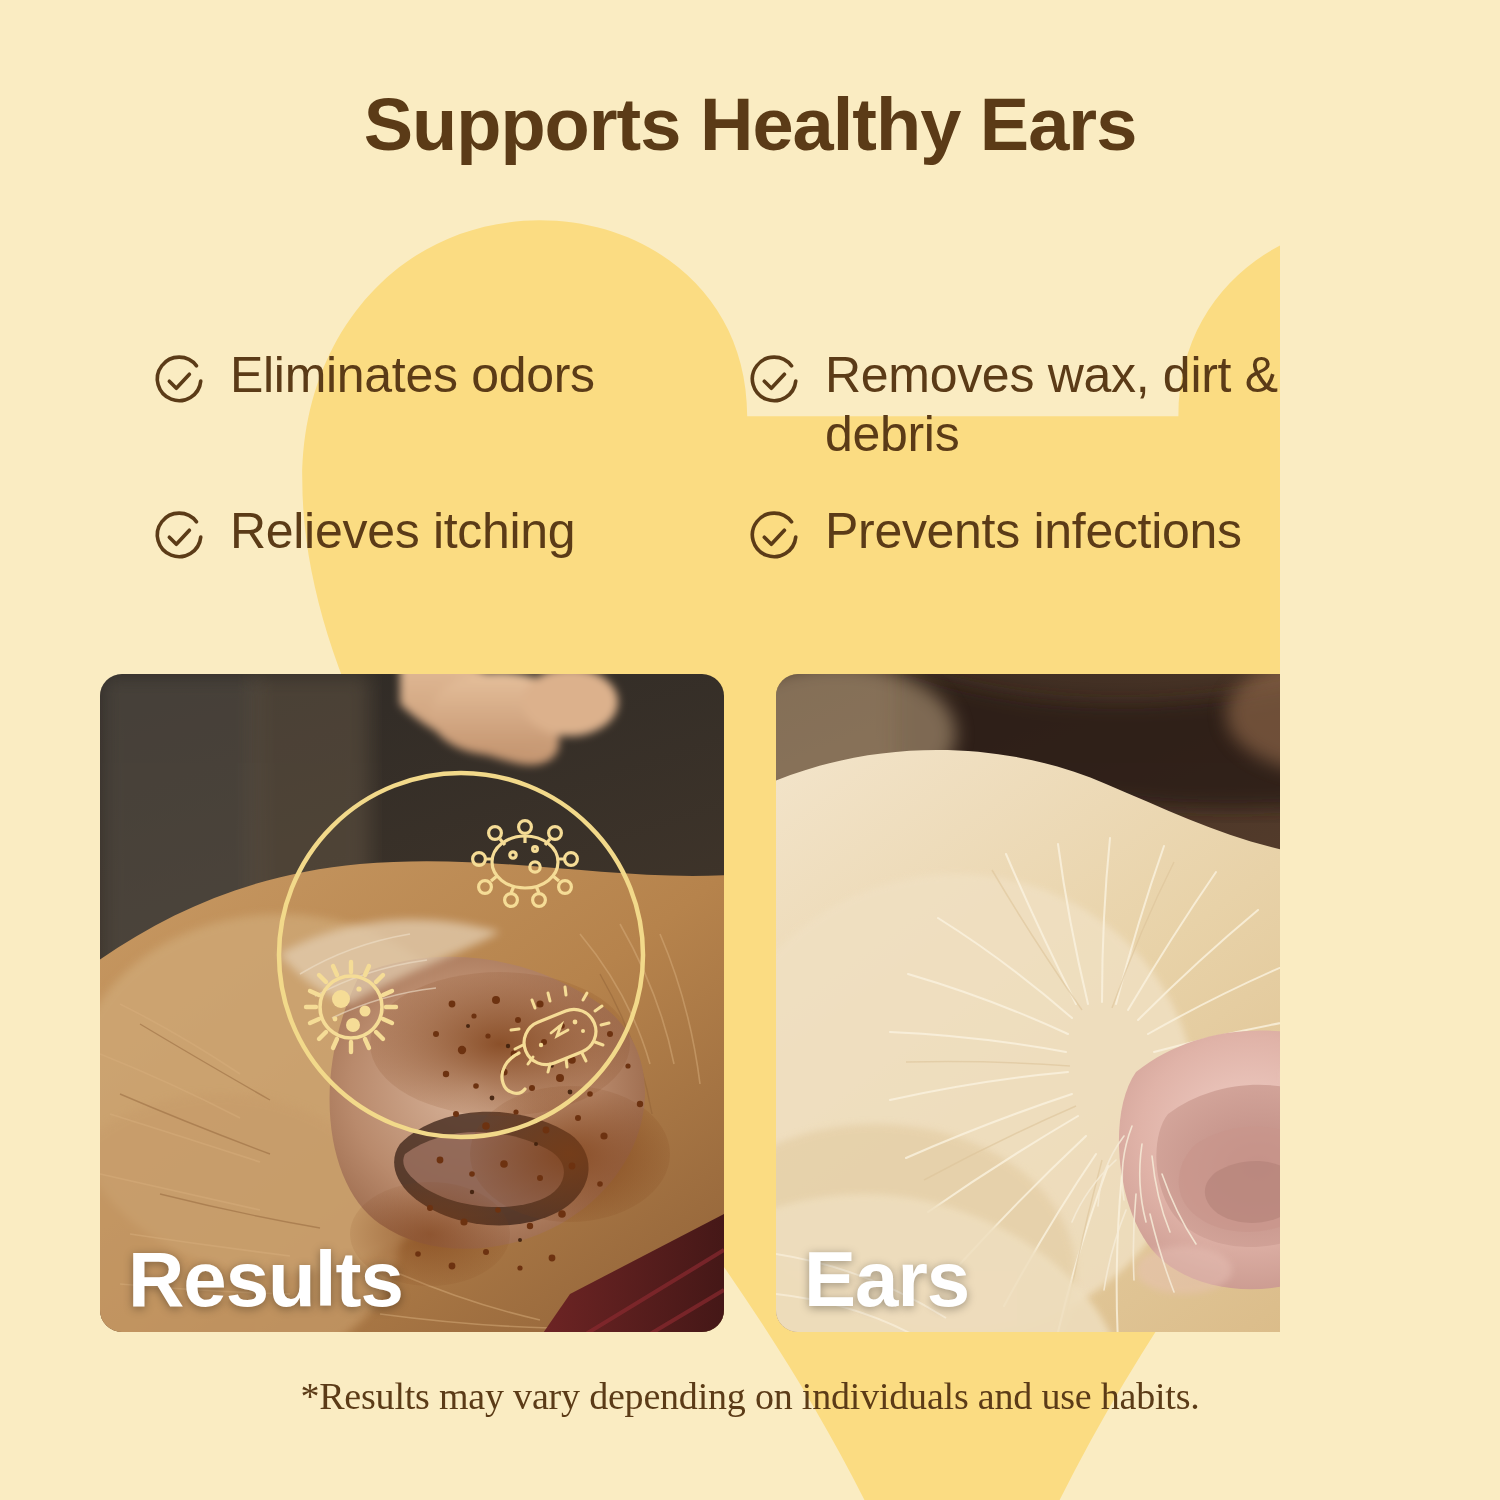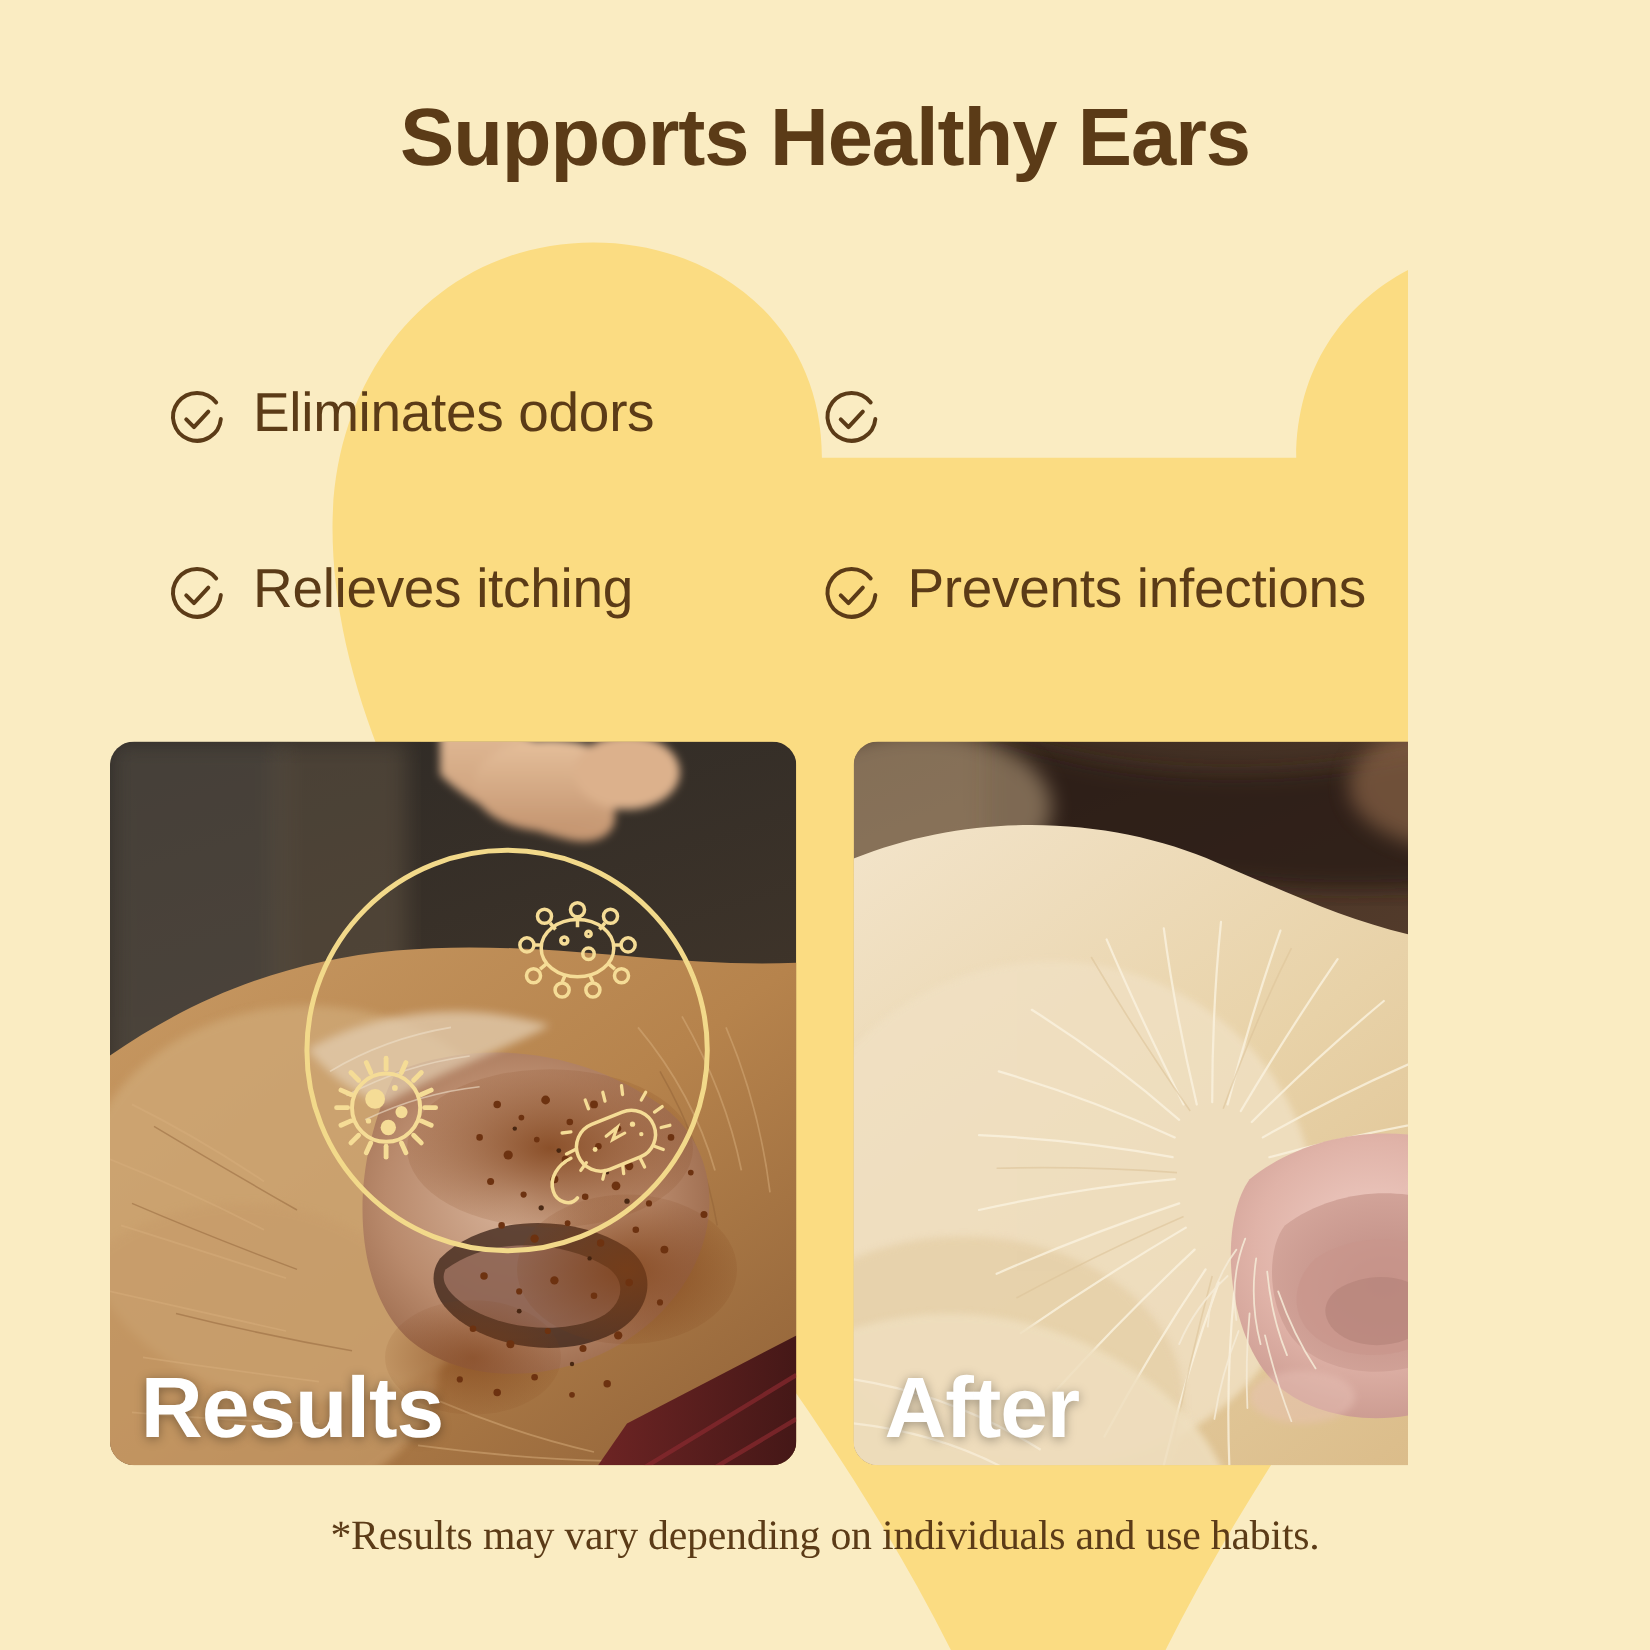--- a/index.html
+++ b/index.html
@@ -46,21 +46,21 @@
 
   
   .benefits {
     position: absolute;
     left: 150px;
     top: 346px;
     width: 1220px;
     display: grid;
     grid-template-columns: 595px 625px;
     grid-auto-rows: min-content;
-    row-gap: 96px;
+    row-gap: 38px;
   }
   .benefit {
     display: flex;
     align-items: flex-start;
     gap: 22px;
   }
   .check-icon {
     flex: 0 0 auto;
     width: 58px;
     height: 58px;
@@ -166,20 +166,21 @@
       <span class="benefit-label">Eliminates odors</span>
     </div>
 
     <div class="benefit">
       <span class="check-icon">
         <svg viewBox="0 0 48 48" fill="none" aria-hidden="true">
           <path d="M38.5 11.5 A18 18 0 1 0 42 24" stroke="#5B3B17" stroke-width="3" stroke-linecap="round" fill="none"></path>
           <path d="M16 24.2 L21.8 30 L32.6 18.4" stroke="#5B3B17" stroke-width="3" stroke-linecap="round" stroke-linejoin="round" fill="none"></path>
         </svg>
       </span>
+      <span class="benefit-label">Removes wax, dirt &amp; debris</span>
     </div>
 
     <div class="benefit">
       <span class="check-icon">
         <svg viewBox="0 0 48 48" fill="none" aria-hidden="true">
           <path d="M38.5 11.5 A18 18 0 1 0 42 24" stroke="#5B3B17" stroke-width="3" stroke-linecap="round" fill="none"></path>
           <path d="M16 24.2 L21.8 30 L32.6 18.4" stroke="#5B3B17" stroke-width="3" stroke-linecap="round" stroke-linejoin="round" fill="none"></path>
         </svg>
       </span>
       <span class="benefit-label">Relieves itching</span>
@@ -510,20 +511,20 @@
           <path d="M374 540 q10 42 24 78"></path>
         </g>
 
         <path d="M-20 540 C 80 504 170 520 246 566 C 300 600 330 640 346 688 L-20 688 Z" fill="#efdfbf" opacity="0.85" filter="url(#afBlurSm)"></path>
         <g stroke="#fdf6e6" stroke-width="2" opacity="0.55" fill="none">
           <path d="M0 580 q90 14 170 64"></path>
             <path d="M0 620 q90 10 160 54"></path>
             <path d="M10 660 q80 6 140 28"></path>
         </g>
       </svg>
-      <div class="panel-label">After</div>
+      <div class="panel-label">Ears</div>
     </div>
 
   </div>
 
   <div class="footnote">*Results may vary depending on individuals and use habits.</div>
 
 </div>
 
 </body></html>

